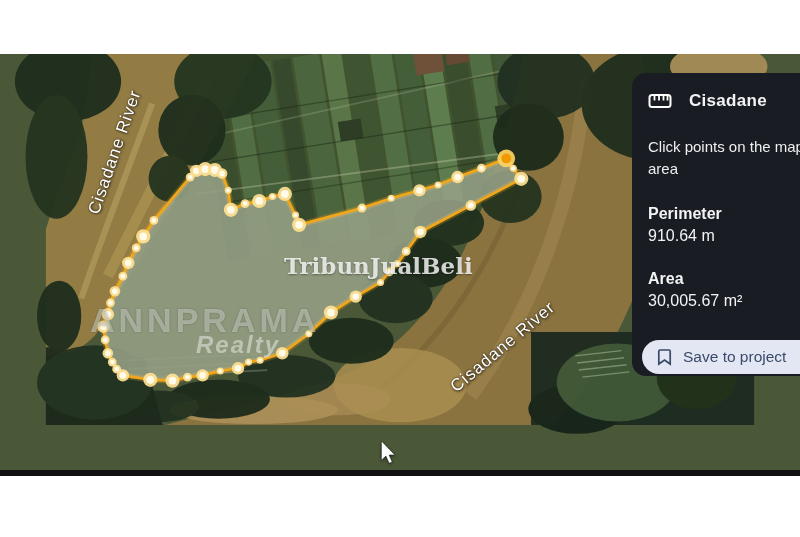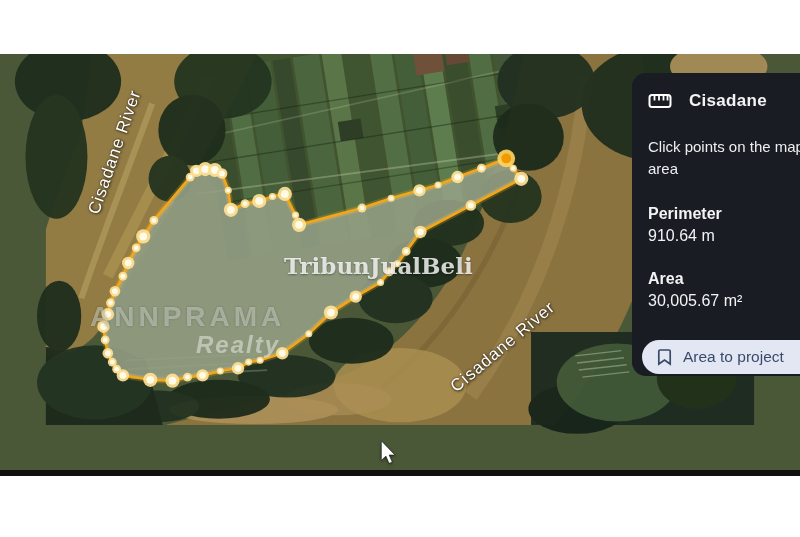--- a/index.html
+++ b/index.html
@@ -17,21 +17,21 @@
   
   .river-label { position:absolute; width:150px; text-align:center;
                  color:#ffffff; font-size:17px; font-weight:500;
                  letter-spacing:1px; text-shadow:0 1px 3px rgba(0,0,0,.85), 0 0 2px rgba(0,0,0,.5);
                  pointer-events:none; z-index:3; }
   .river-label.one { left:40px; top:88px;  transform:rotate(-71deg); }
   .river-label.two { left:428px; top:283px; transform:rotate(-40deg); }
 
   
   .wm-brand { position:absolute; left:90px; top:247px; z-index:3;
-              font-size:28px; font-weight:700; letter-spacing:4px;
+              font-size:34px; font-weight:700; letter-spacing:4px;
               color:rgba(232,234,224,.48); text-shadow:0 0 2px rgba(40,50,35,.35); }
   .wm-brand-sub { position:absolute; left:196px; top:277px; z-index:3;
               font-size:24px; font-weight:700; font-style:italic;
               letter-spacing:2px; color:rgba(232,234,224,.55); }
   .wm-listing { position:absolute; left:284px; top:198px; z-index:3;
               font-family:"DejaVu Serif", serif; font-weight:700; font-size:23px;
               color:rgba(252,252,252,.82); text-shadow:0 1px 2px rgba(0,0,0,.35);text-align:center; }
 
   
   .panel { position:absolute; left:632px; top:19px; width:200px; height:303px;
@@ -283,21 +283,21 @@
         <div>area</div>
       </div>
       <div class="metric-label">Perimeter</div>
       <div class="metric-value">910.64 m</div>
       <div class="metric-label">Area</div>
       <div class="metric-value">30,005.67 m²</div>
       <button class="save-btn">
         <svg width="17" height="18" viewBox="0 0 17 18">
           <path d="M4,2 h9 a1.2,1.2 0 0 1 1.2,1.2 V16 L8.5,12 2.8,16 V3.2 A1.2,1.2 0 0 1 4,2 Z" fill="none" stroke="#3a4a6b" stroke-width="1.7"></path>
         </svg>
-        <span>Area to project</span>
+        <span>Save to project</span>
       </button>
     </div>
 
     <svg class="crosshair" width="30" height="30" viewBox="0 0 24 24">
       <g transform="rotate(8 12 12)" stroke="#ffffff" stroke-width="2.2" fill="none" opacity=".95">
         <circle cx="12" cy="12" r="7.2"></circle>
         <path d="M12,1.5 V4.5 M12,19.5 V22.5 M1.5,12 H4.5 M19.5,12 H22.5"></path>
         <path d="M4.5,19.5 L19.5,4.5"></path>
       </g>
     </svg>

